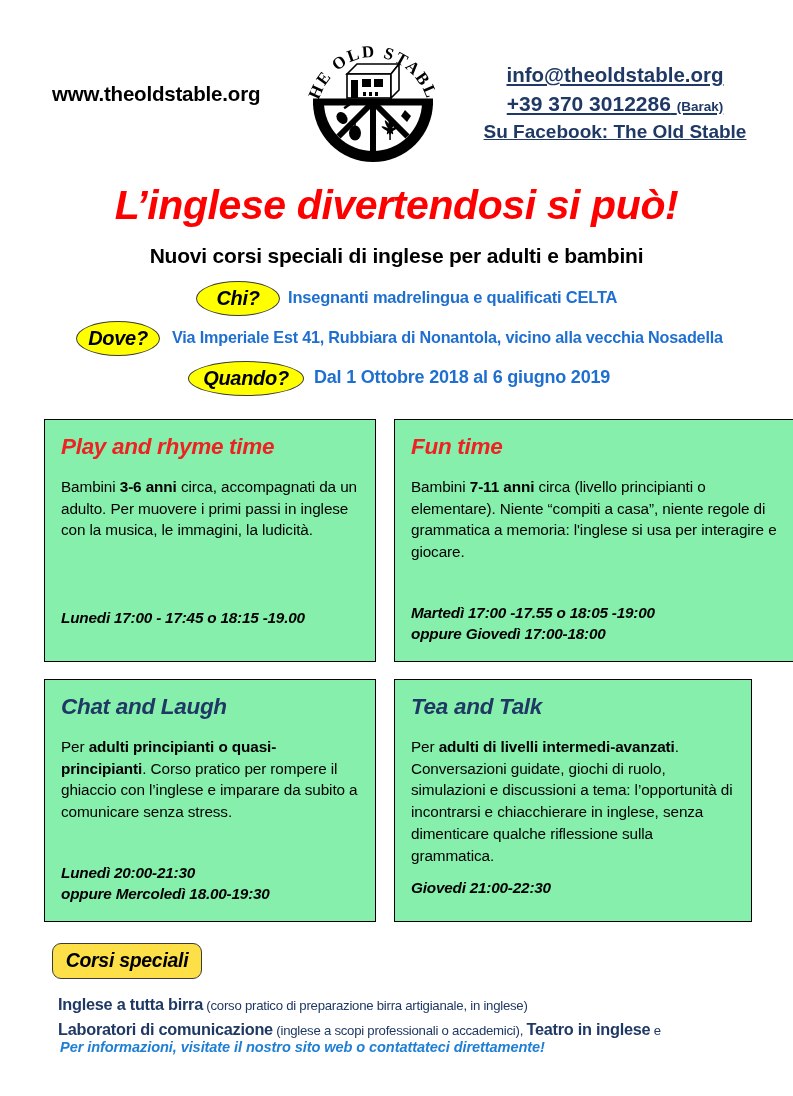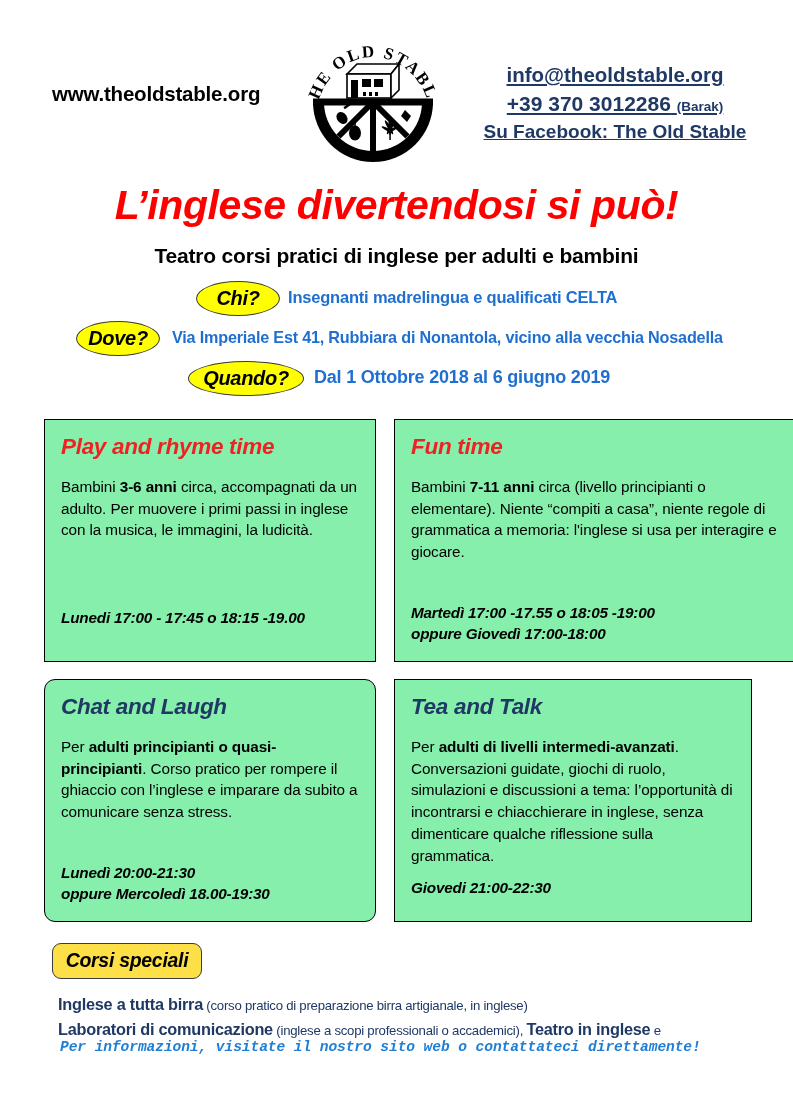--- a/index.html
+++ b/index.html
@@ -121,21 +121,21 @@
   
   .course-box {
     position: absolute;
     border: 1.4px solid #000000;
     background: #86efac;
     box-sizing: border-box;
     padding: 14px 14px 10px 16px;
   }
   #box-play { left: 44px;  top: 419px; width: 332px; height: 243px; }
   #box-fun  { left: 394px; top: 419px; width: 401px; height: 243px; }
-  #box-chat { left: 44px;  top: 679px; width: 332px; height: 243px; border-radius: 11px; }
+  #box-chat { left: 44px;  top: 679px; width: 332px; height: 243px; }
   #box-tea  { left: 394px; top: 679px; width: 358px; height: 243px; }
 
   .box-title {
     font-size: 22.5px;
     font-weight: 700;
     font-style: italic;
     letter-spacing: -0.3px;
     margin: 0 0 16px 0;
     white-space: nowrap;
   }
@@ -195,21 +195,20 @@
   #special-lines .small { font-size: 13.2px; font-weight: 400; }
   #info-line {
     position: absolute;
     left: 60px; top: 1039px;
     color: #1f7fd4;
     font-size: 14.6px;
     font-weight: 700;
     font-style: italic;
     letter-spacing: -0.1px;
     white-space: nowrap;
-    font-family: Liberation Mono, monospace;
   }
 </style>
 </head>
 <body>
 
 <div id="header">
 
   <div id="website-url">www.theoldstable.org</div>
 
   <div id="logo">
@@ -266,21 +265,21 @@
   </div>
 
   <div id="contact-block">
     <div class="line c-email">info@theoldstable.org</div>
     <div class="line c-phone"><span>+39 370 3012286</span> <span class="who">(Barak)</span></div>
     <div class="line c-fb">Su Facebook: The Old Stable</div>
   </div>
 </div>
 
 <div id="headline">L’inglese divertendosi si può!</div>
-<div id="subhead">Teatro corsi pratici di inglese per adulti e bambini</div>
+<div id="subhead">Nuovi corsi speciali di inglese per adulti e bambini</div>
 
 <div class="qa-row" id="qa-chi">
   <span class="bubble">Chi?</span><span class="qa-answer">Insegnanti madrelingua e qualificati CELTA</span>
 </div>
 <div class="qa-row" id="qa-dove">
   <span class="bubble">Dove?</span><span class="qa-answer">Via Imperiale Est 41, Rubbiara di Nonantola, vicino alla vecchia Nosadella</span>
 </div>
 <div class="qa-row" id="qa-quando">
   <span class="bubble">Quando?</span><span class="qa-answer">Dal 1 Ottobre  2018 al 6 giugno  2019</span>
 </div>

